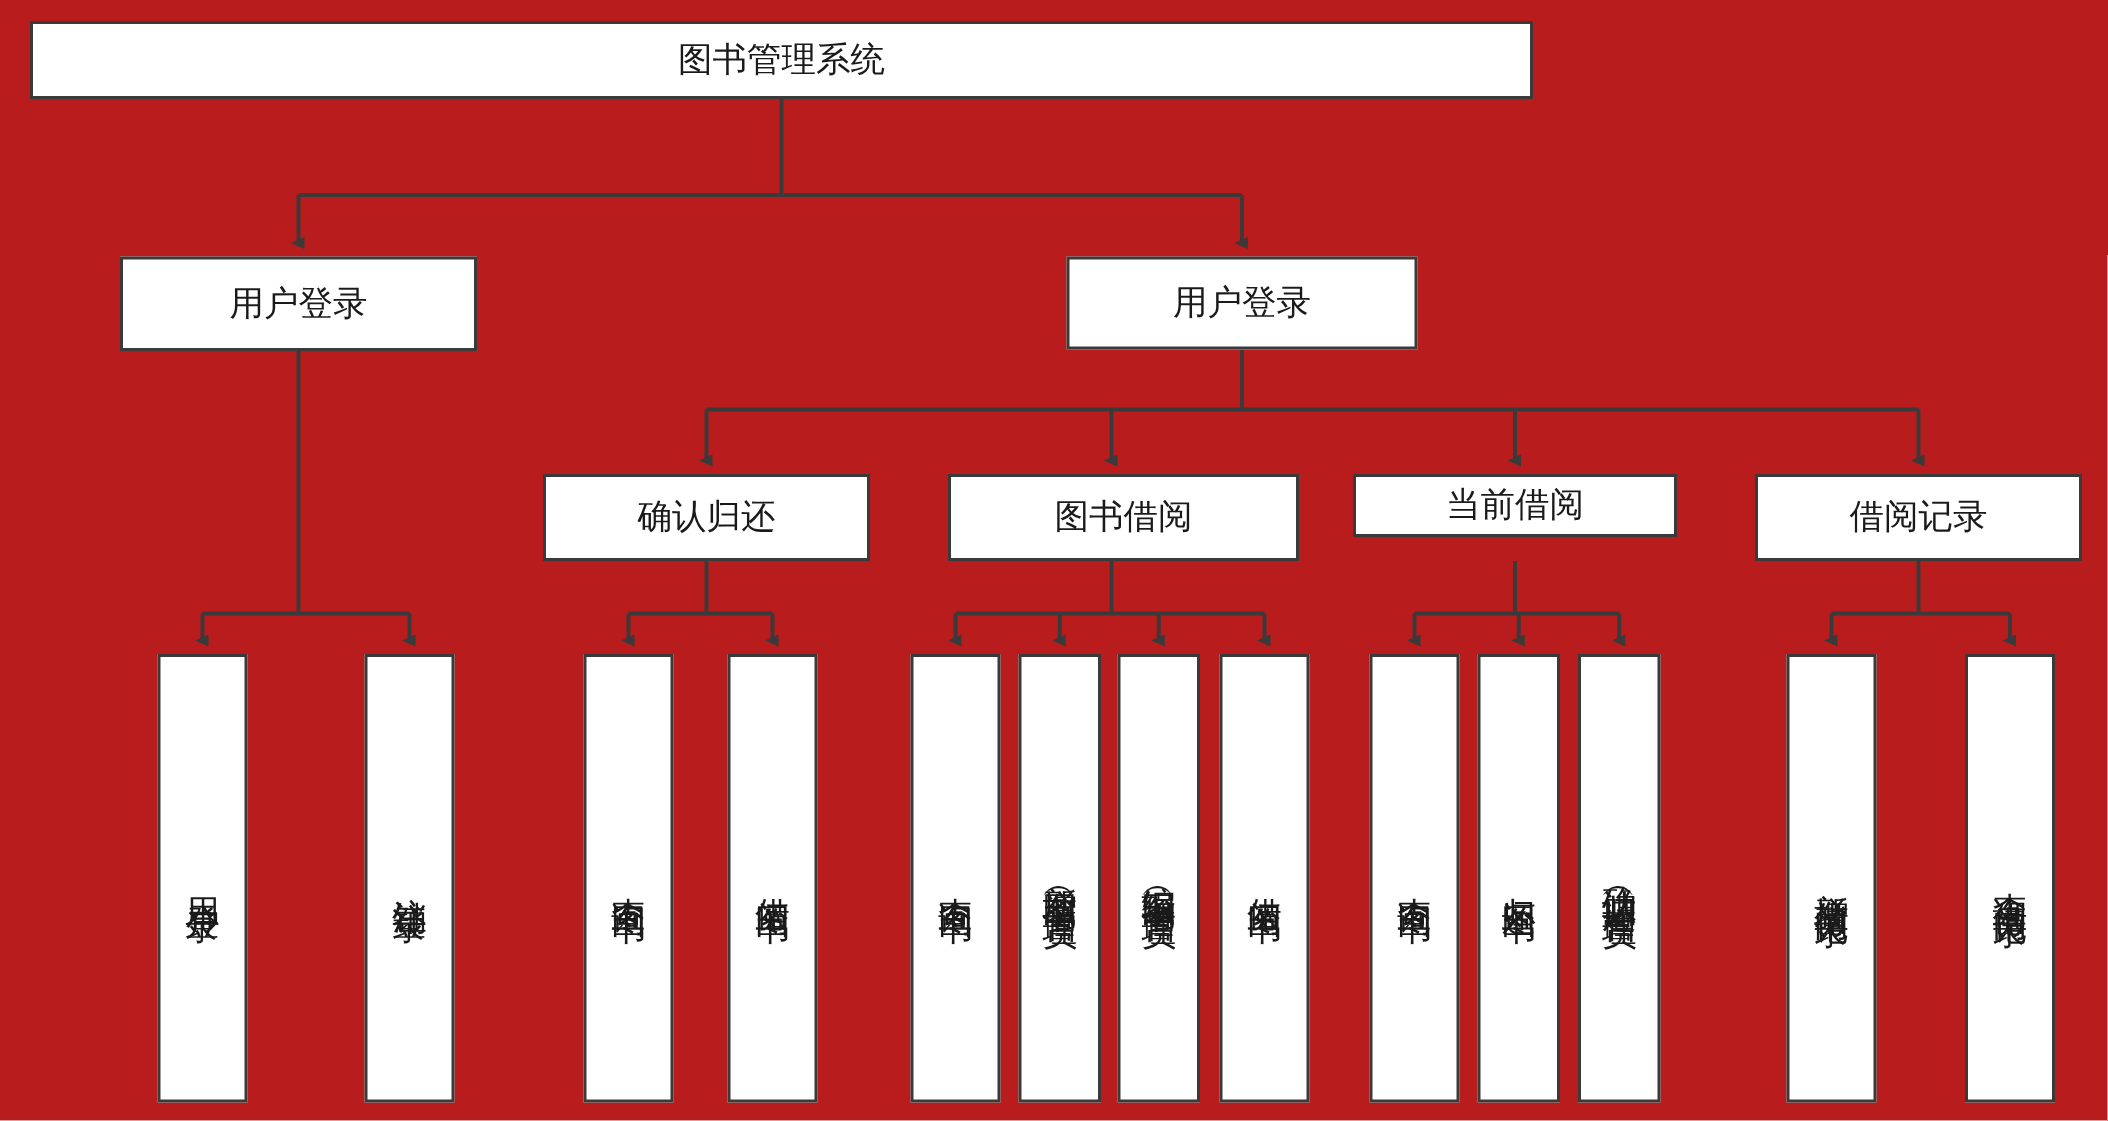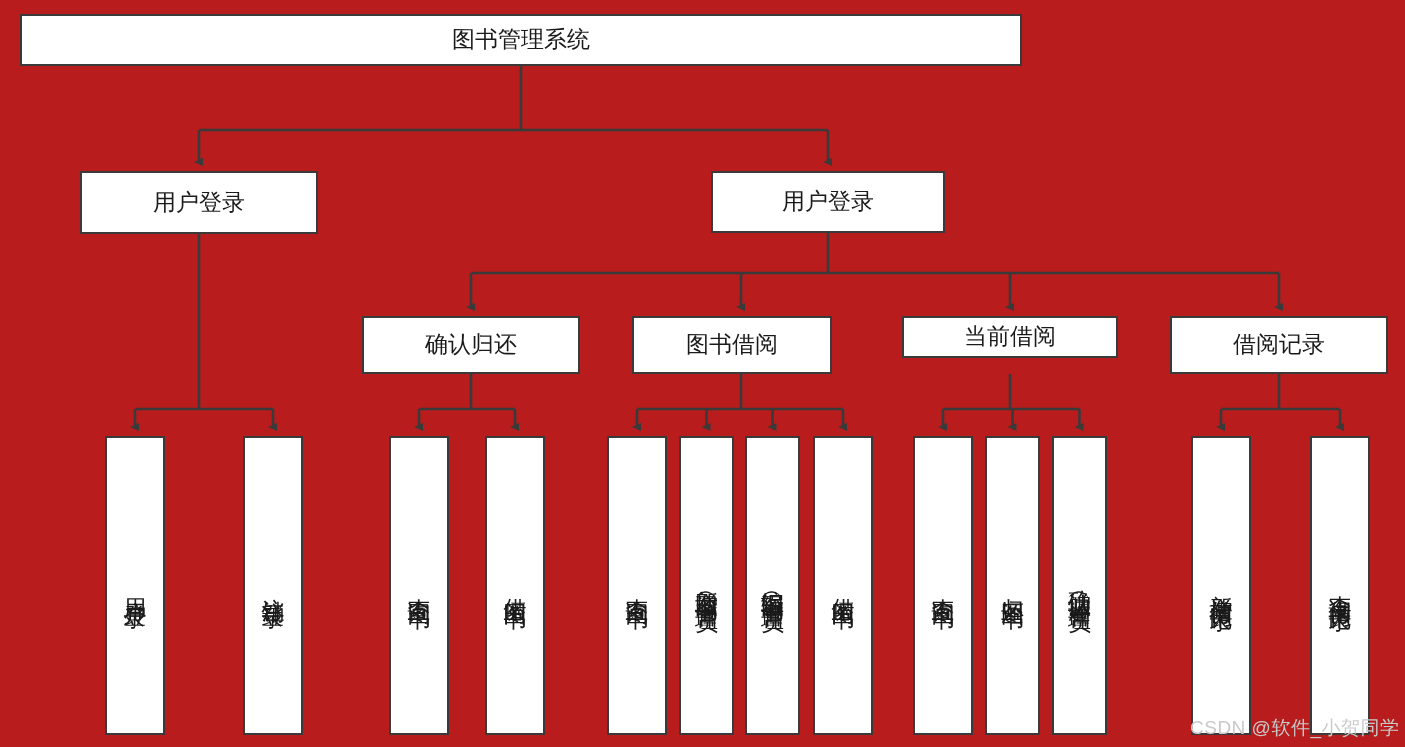--- a/index.html
+++ b/index.html
@@ -118,21 +118,21 @@
       </div>
       <div class="node horiz" style="left: 80px; top: 171px; width: 238px; height: 63px;">
         <span class="node-label">用户登录</span>
       </div>
       <div class="node horiz" style="left: 711px; top: 171px; width: 234px; height: 62px;">
         <span class="node-label">用户登录</span>
       </div>
       <div class="node horiz" style="left: 362px; top: 316px; width: 218px; height: 58px;">
         <span class="node-label">确认归还</span>
       </div>
-      <div class="node horiz" style="left: 632px; top: 316px; width: 200px; height: 58px;">
+      <div class="node horiz" style="left: 632px; top: 316px; width: 234px; height: 58px;">
         <span class="node-label">图书借阅</span>
       </div>
       <div class="node horiz" style="left: 902px; top: 316px; width: 216px; height: 42px;">
         <span class="node-label">当前借阅</span>
       </div>
       <div class="node horiz" style="left: 1170px; top: 316px; width: 218px; height: 58px;">
         <span class="node-label">借阅记录</span>
       </div>
       <div class="node vert" style="left: 105px; top: 436px; width: 60px; height: 299px;">
         <span class="node-label">用户登录</span>
@@ -168,15 +168,14 @@
         <span class="node-label">确认归还（管理员）</span>
       </div>
       <div class="node vert" style="left: 1191px; top: 436px; width: 60px; height: 299px;">
         <span class="node-label">新增借阅记录</span>
       </div>
       <div class="node vert" style="left: 1310px; top: 436px; width: 60px; height: 299px;">
         <span class="node-label">查询借阅记录</span>
       </div>
     </div>
 
-  <div class="watermark" style="left: 1190px; top: 715px;">CSDN @软件_小贺同学</div>
 
 </div>
 
 </body></html>

